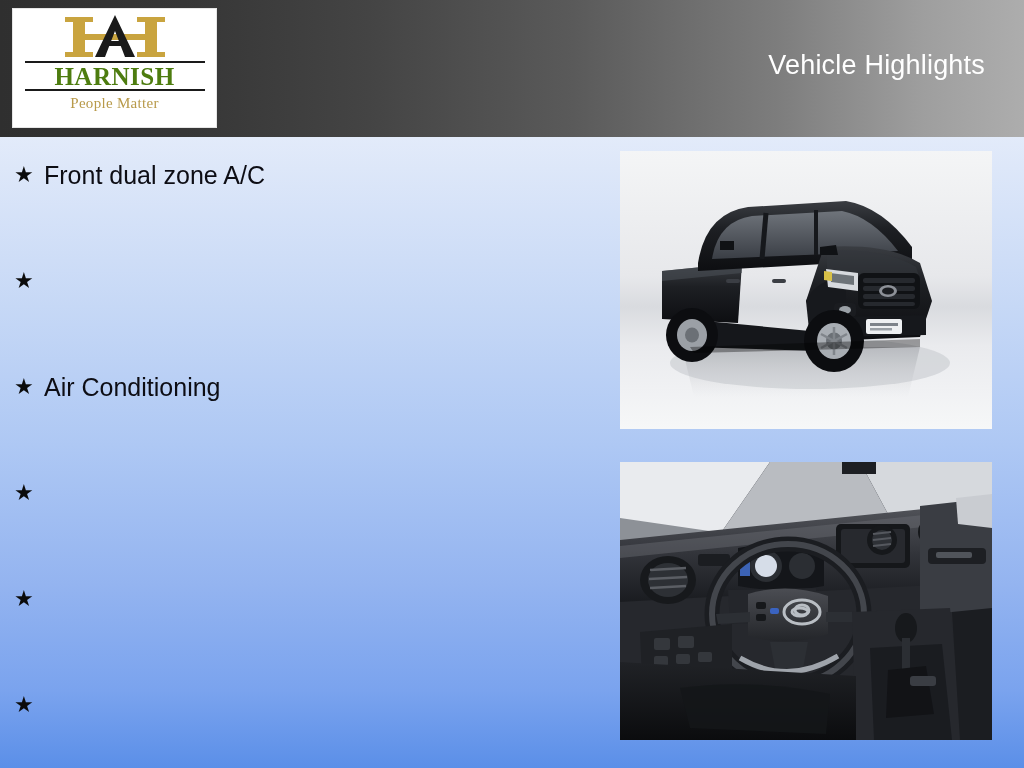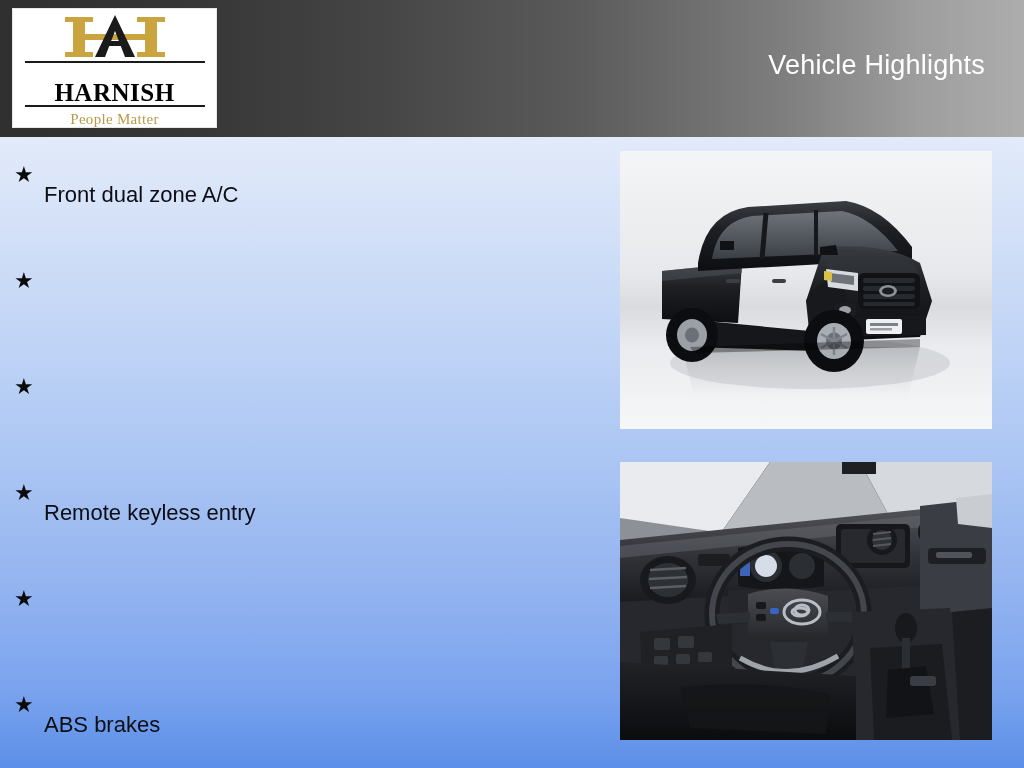--- a/index.html
+++ b/index.html
@@ -68,22 +68,22 @@
     margin: 0 auto;
     width: 100%;
   }
   .wm-rule.thin { height: 1px; }
   #wm-harnish {
     font-family: "Liberation Serif", serif;
     font-weight: bold;
     font-size: 25px;
     line-height: 25px;
     letter-spacing: 0.5px;
-    color: #000000;
-    padding: 17px 0 0 0;
+    color: #4d7c0f;
+    padding: 1px 0 0 0;
   }
   #wm-auto {
     font-family: "Liberation Serif", serif;
     font-weight: bold;
     font-size: 16px;
     line-height: 17px;
     letter-spacing: 2.2px;
     color: #111111;
     padding-bottom: 1px;
   }
@@ -111,25 +111,24 @@
   }
   .bullet-star {
     display: inline-block;
     width: 30px;
     font-size: 22px;
     line-height: 30px;
     color: #0b0b0b;
     flex: 0 0 auto;
   }
   .bullet-text {
-    font-size: 22px;
+    font-size: 25px;
     line-height: 31px;
     color: #0d0d14;
     white-space: nowrap;
-    margin-top: 19px;
   }
 
   
   .photo {
     position: absolute;
     overflow: hidden;
   }
   #photo-exterior {
     left: 620px;
     top: 151px;
@@ -195,34 +194,33 @@
       <span class="bullet-star">★</span>
       <span class="bullet-text">Front dual zone A/C</span>
     </div>
 
     <div class="bullet-row">
       <span class="bullet-star">★</span>
     </div>
 
     <div class="bullet-row">
       <span class="bullet-star">★</span>
-    </div>
-
-    <div class="bullet-row">
-      <span class="bullet-star">★</span>
-      <span class="bullet-text">Remote keyless entry</span>
-    </div>
-
-    <div class="bullet-row">
-      <span class="bullet-star">★</span>
-    </div>
-
-    <div class="bullet-row">
-      <span class="bullet-star">★</span>
-      <span class="bullet-text">ABS brakes</span>
+      <span class="bullet-text">Air Conditioning</span>
+    </div>
+
+    <div class="bullet-row">
+      <span class="bullet-star">★</span>
+    </div>
+
+    <div class="bullet-row">
+      <span class="bullet-star">★</span>
+    </div>
+
+    <div class="bullet-row">
+      <span class="bullet-star">★</span>
     </div>
 
   </div>
 
   <div class="photo" id="photo-exterior">
     <svg viewBox="0 0 372 278" xmlns="http://www.w3.org/2000/svg">
       <defs>
         <linearGradient id="studioBg" x1="0" y1="0" x2="0" y2="1">
           <stop offset="0%" stop-color="#f4f5f6"></stop>
           <stop offset="45%" stop-color="#e7e8eb"></stop>

